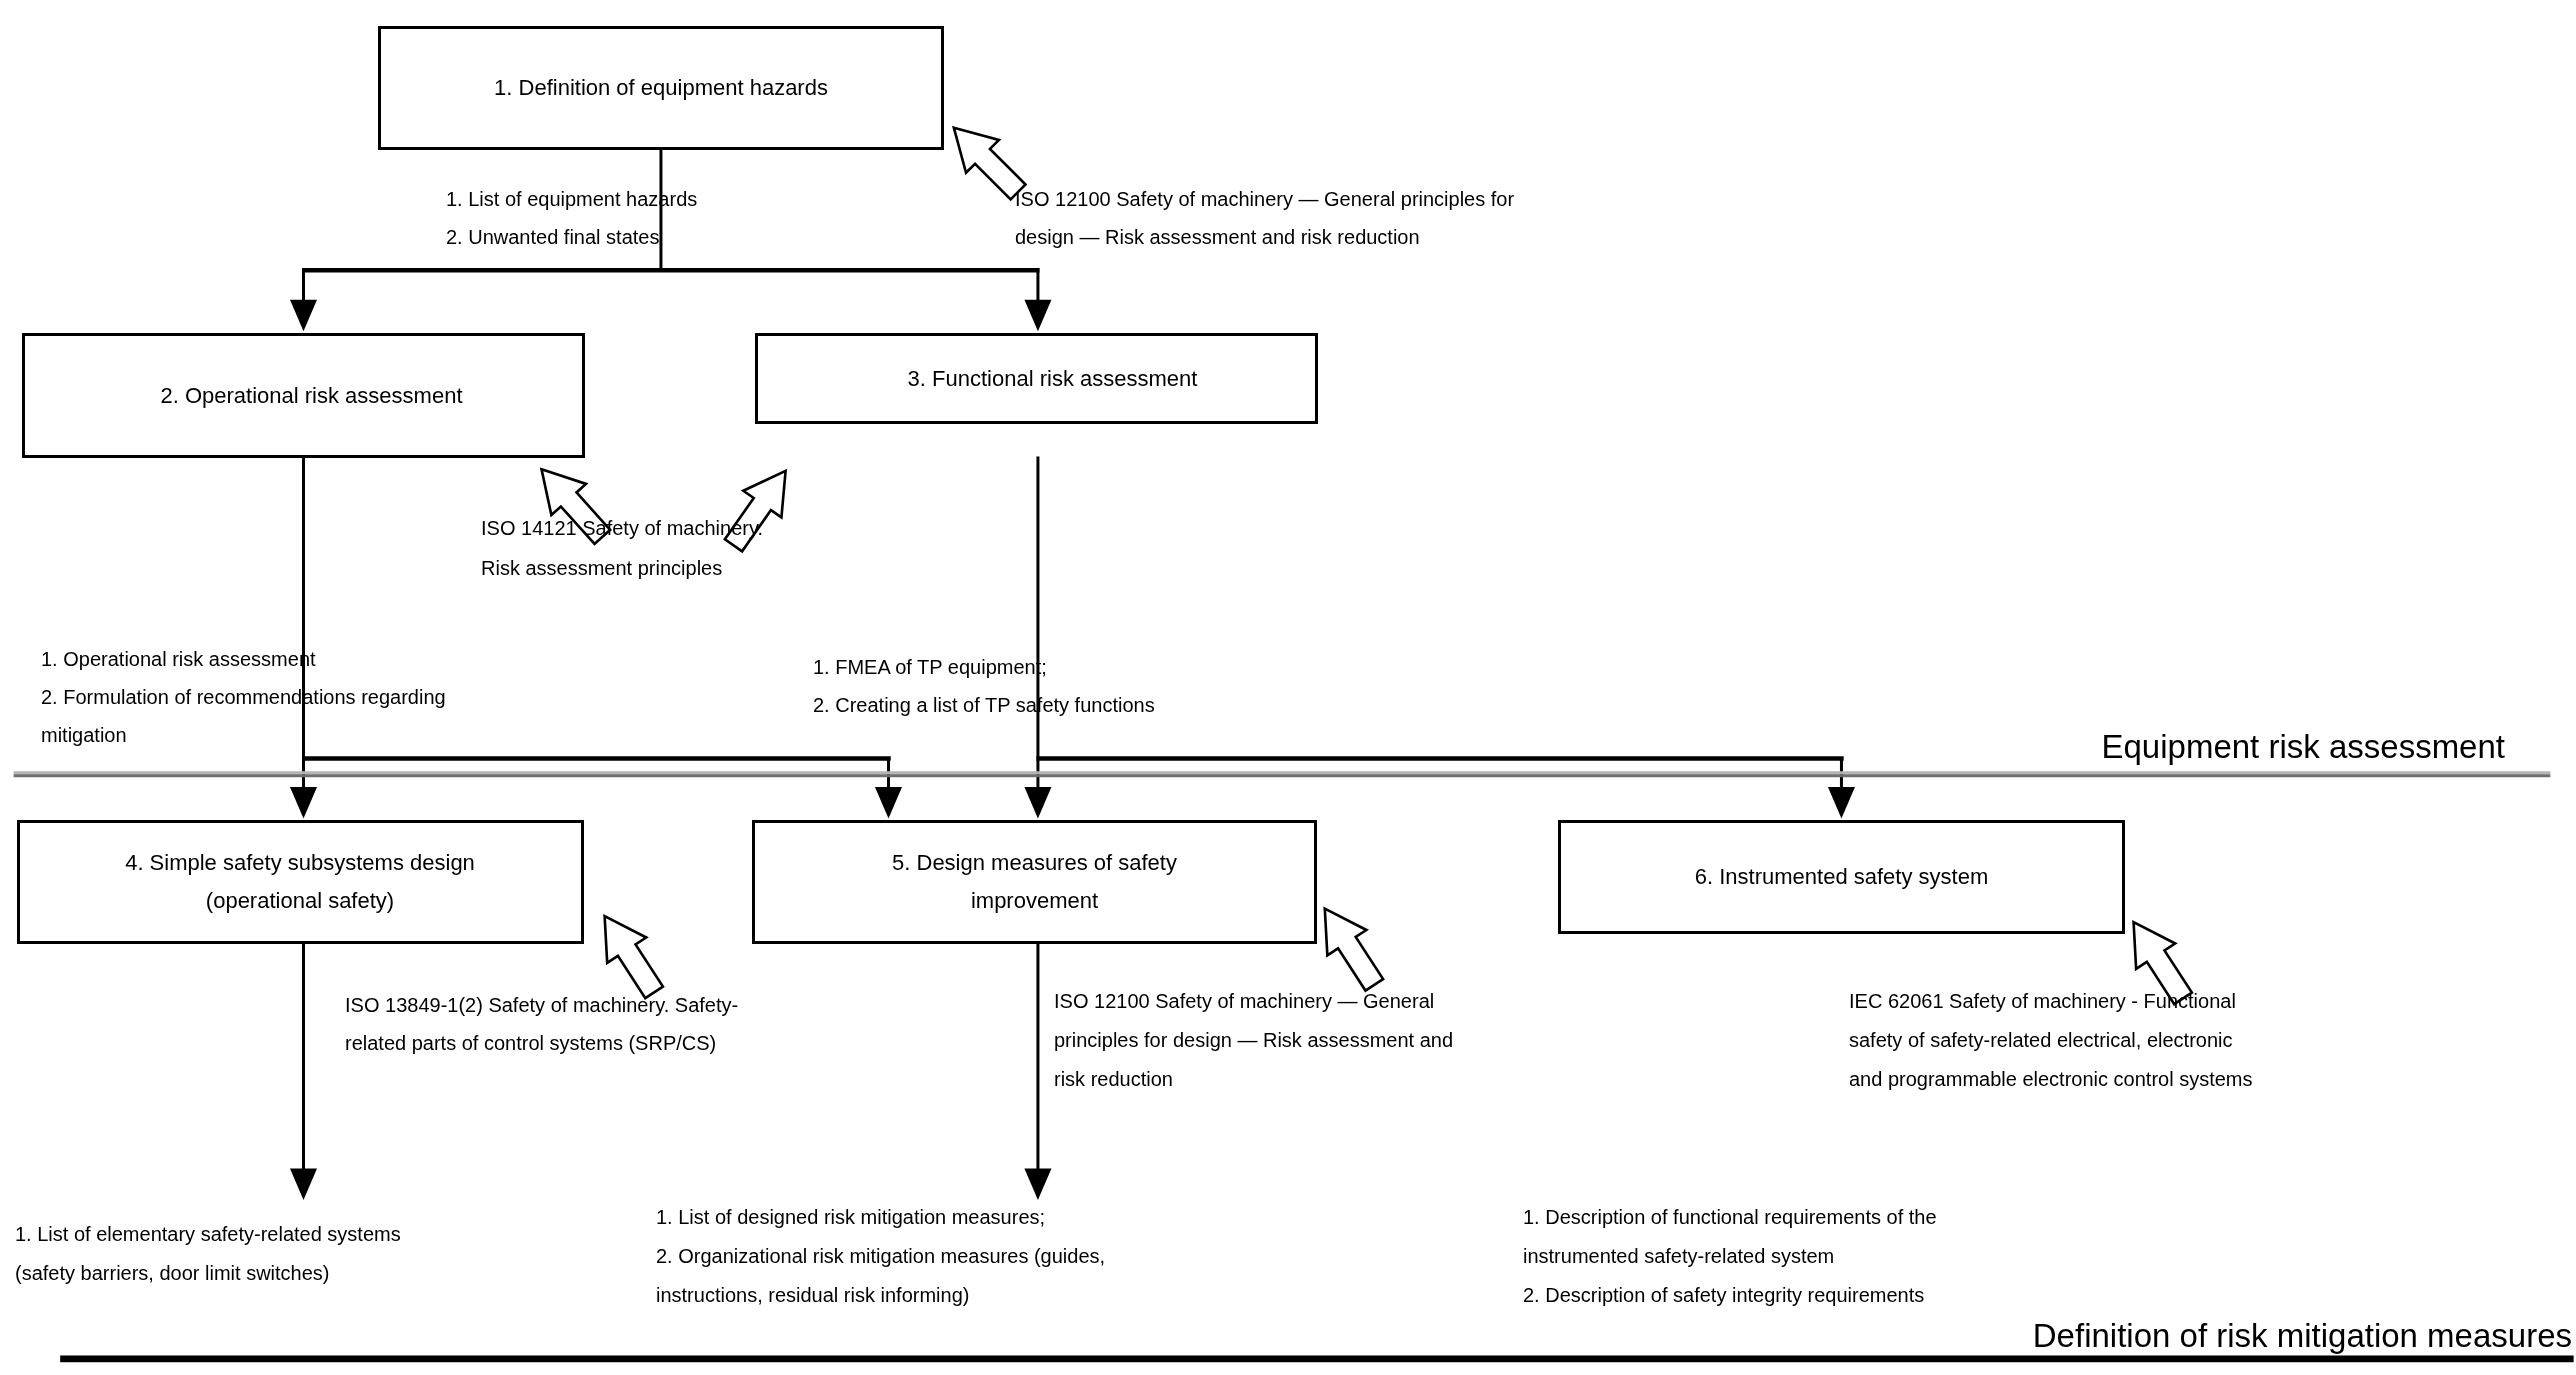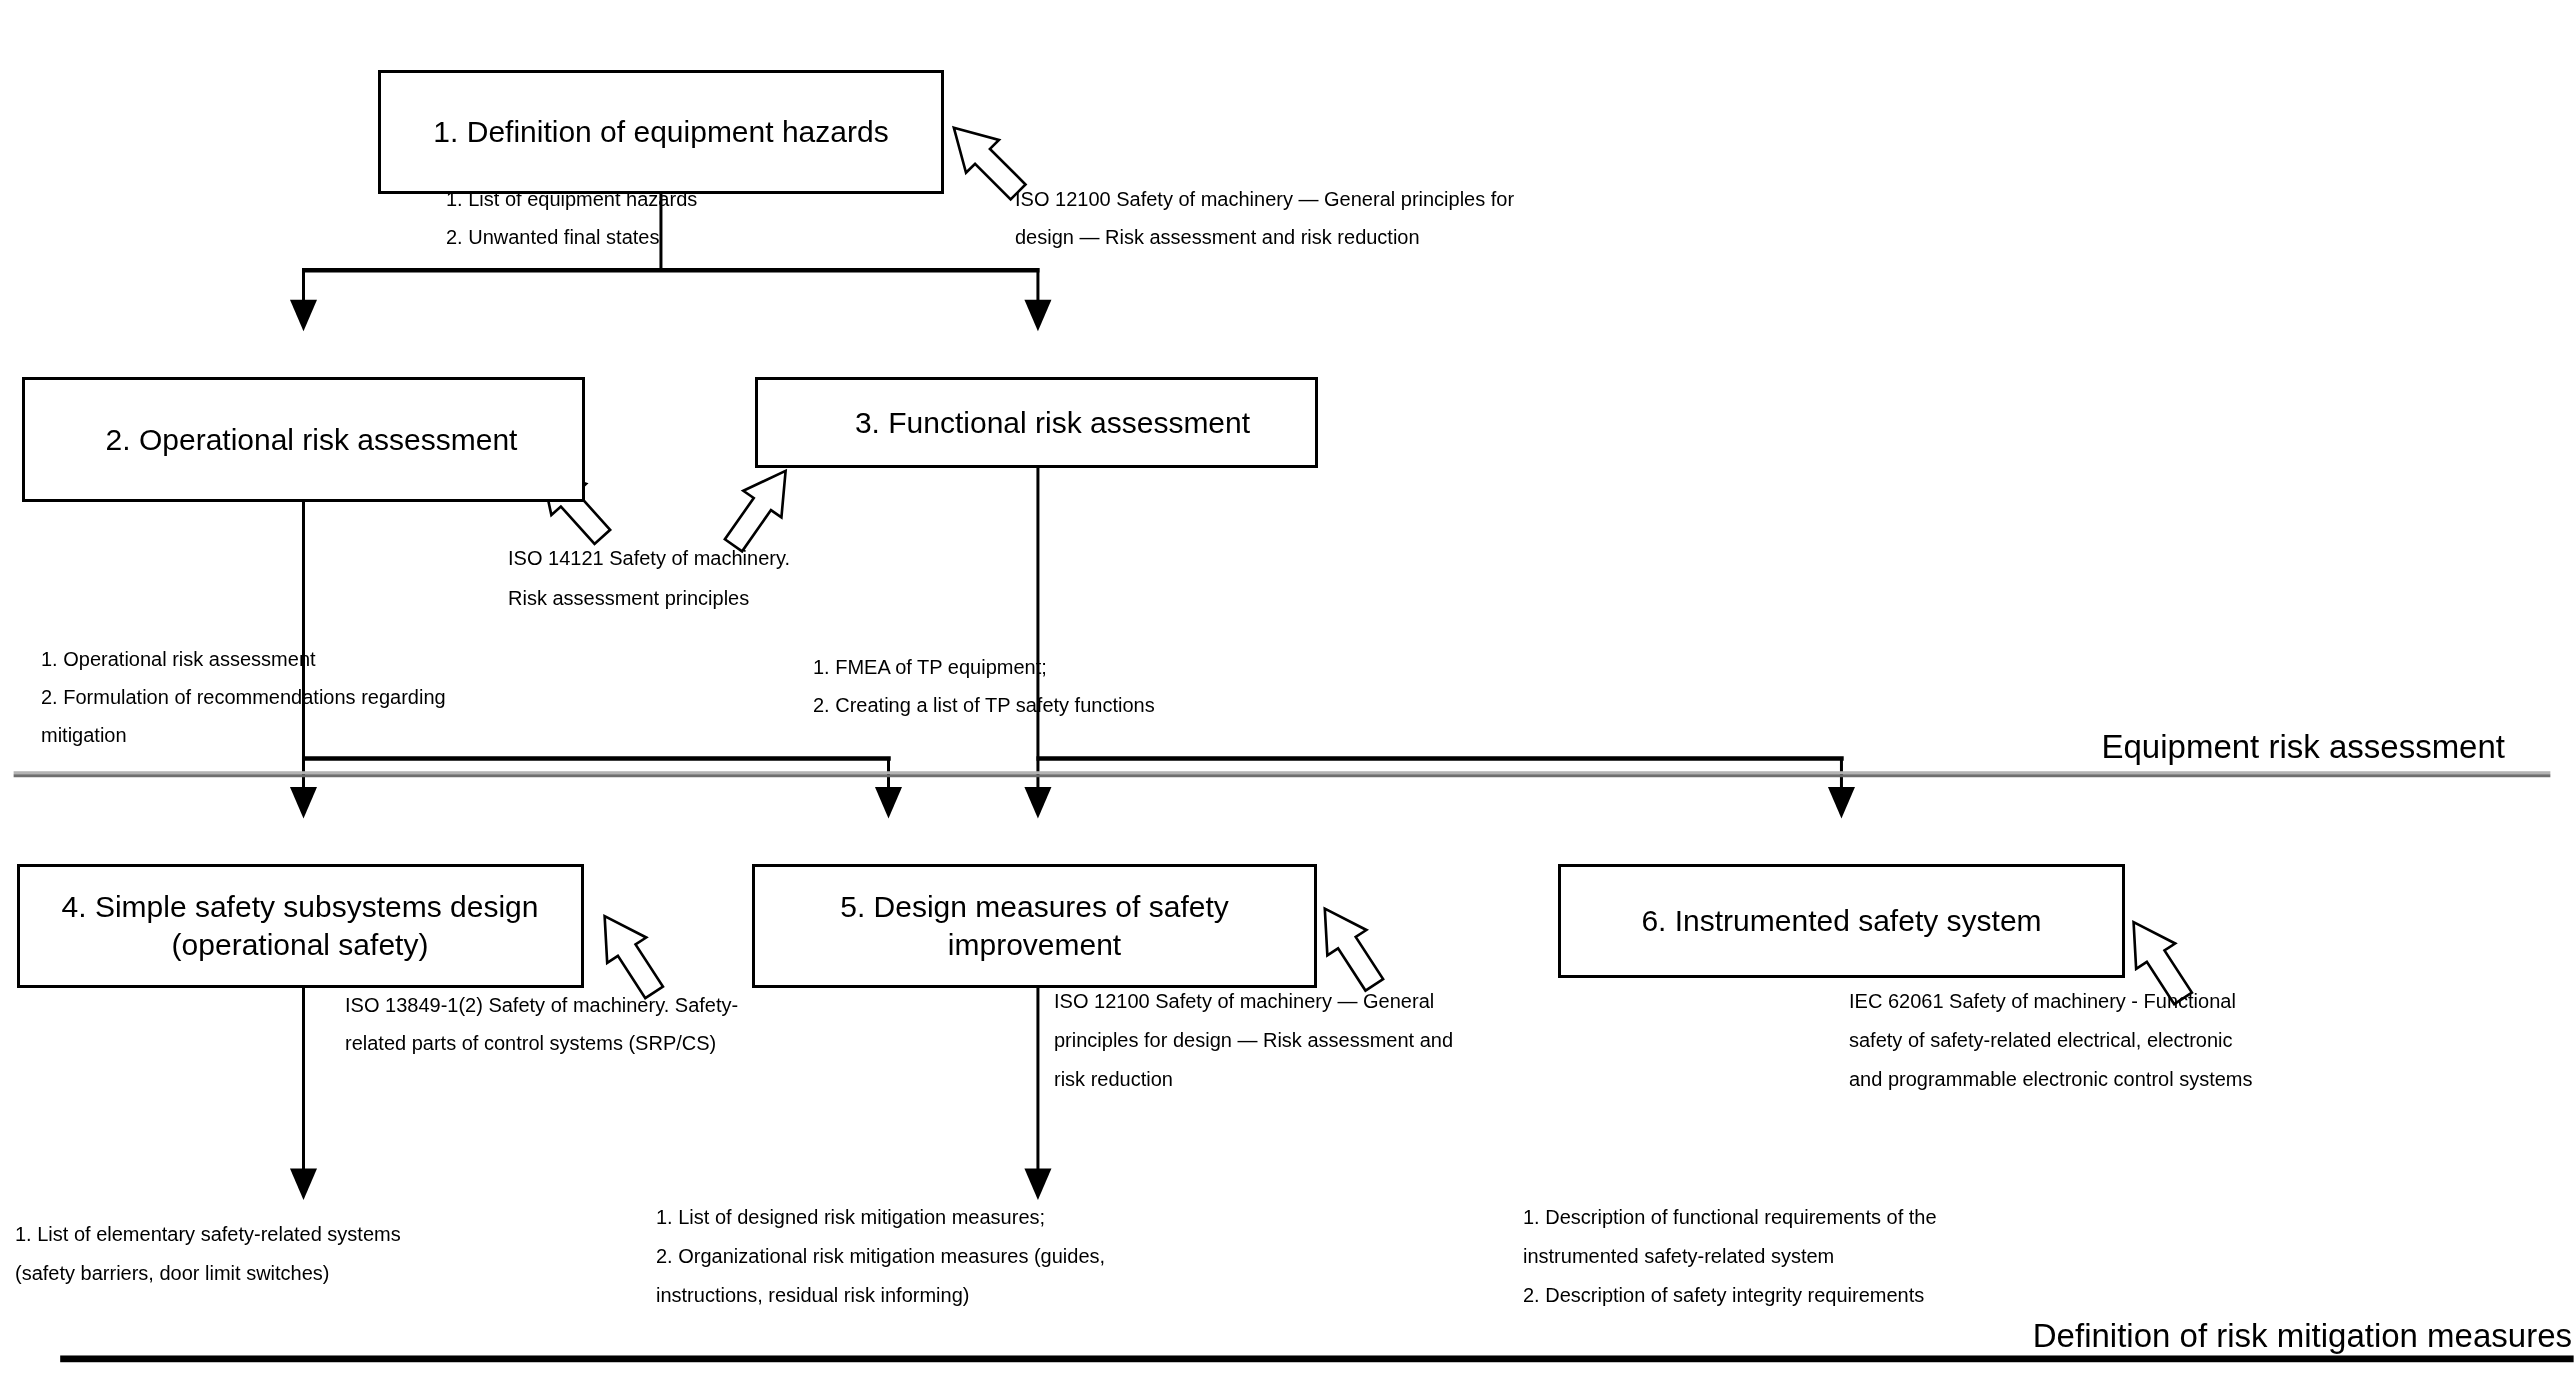--- a/index.html
+++ b/index.html
@@ -20,23 +20,22 @@
   .flow-box {
     position: absolute;
     box-sizing: border-box;
     border: 3.8px solid #000000;
     background: #ffffff;
     display: flex;
     flex-direction: column;
     align-items: center;
     justify-content: center;
     text-align: center;
-    font-size: 30px;
+    font-size: 22px;
     line-height: 38px;
-    margin-top: 44px;
   }
   .txt {
     position: absolute;
     font-size: 20px;
     line-height: 38px;
     white-space: nowrap;
   }
   .txt div { white-space: nowrap; }
   .section-label {
     position: absolute;
@@ -151,21 +150,21 @@
     <div>1. Description of functional requirements of the</div>
     <div>instrumented safety-related system</div>
     <div>2. Description of safety integrity requirements</div>
   </div>
 
   <div class="txt" style="left:1015px; top:180px;">
     <div>ISO 12100 Safety of machinery — General principles for</div>
     <div>design — Risk assessment and risk reduction</div>
   </div>
 
-  <div class="txt lh53" style="left:481px; top:538px;margin-left:27px;">
+  <div class="txt lh53" style="left:481px; top:508px;">
     <div>ISO 14121 Safety of machinery.</div>
     <div>Risk assessment principles</div>
   </div>
 
   <div class="txt" style="left:345px; top:986px;">
     <div>ISO 13849-1(2) Safety of machinery. Safety-</div>
     <div>related parts of control systems (SRP/CS)</div>
   </div>
 
   <div class="txt lh52" style="left:1054px; top:982px;">

